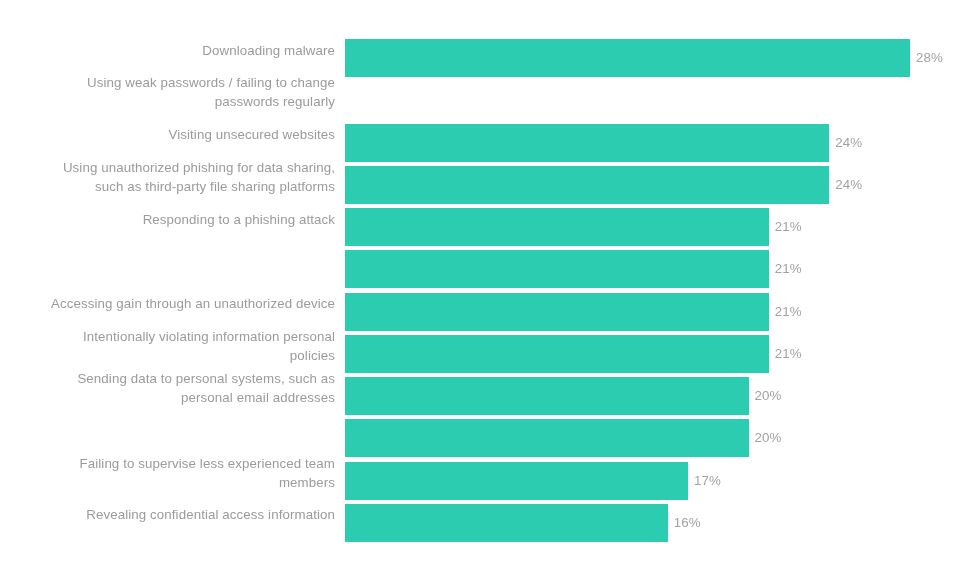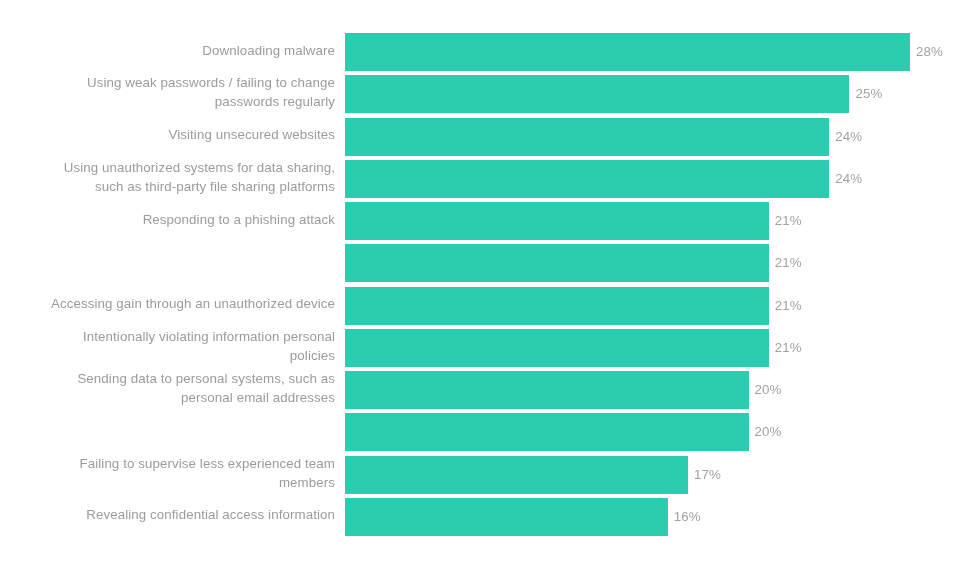--- a/index.html
+++ b/index.html
@@ -49,21 +49,21 @@
     line-height: 19px;
     color: #9b9b9b;
     letter-spacing: 0.1px;
     white-space: pre-line;
     box-sizing: border-box;
   }
 
   .bar-track {
     position: absolute;
     left: 345px;
-    top: 2px;
+    top: 8px;
     height: 38px;
     display: flex;
     align-items: center;
   }
 
   .bar-fill {
     height: 38px;
     background: #2bccb0;
   }
 
@@ -84,34 +84,30 @@
       <div class="bar-row">
         <div class="cat-label">Downloading malware</div>
         <div class="bar-track">
           <div class="bar-fill" style="width: 565px; background: rgb(43, 204, 176);"></div>
           <div class="bar-value">28%</div>
         </div>
       </div>
       <div class="bar-row">
         <div class="cat-label">Using weak passwords / failing to change
 passwords regularly</div>
-        <div class="bar-track">
-          <div class="bar-fill" style="width: 504.464px; background: rgb(43, 204, 176);"></div>
-          <div class="bar-value">25%</div>
-        </div>
       </div>
       <div class="bar-row">
         <div class="cat-label">Visiting unsecured websites</div>
         <div class="bar-track">
           <div class="bar-fill" style="width: 484.286px; background: rgb(43, 204, 176);"></div>
           <div class="bar-value">24%</div>
         </div>
       </div>
       <div class="bar-row">
-        <div class="cat-label">Using unauthorized systems for data sharing,
+        <div class="cat-label">Using unauthorized phishing for data sharing,
 such as third-party file sharing platforms</div>
         <div class="bar-track">
           <div class="bar-fill" style="width: 484.286px; background: rgb(43, 204, 176);"></div>
           <div class="bar-value">24%</div>
         </div>
       </div>
       <div class="bar-row">
         <div class="cat-label">Responding to a phishing attack</div>
         <div class="bar-track">
           <div class="bar-fill" style="width: 423.75px; background: rgb(43, 204, 176);"></div>

